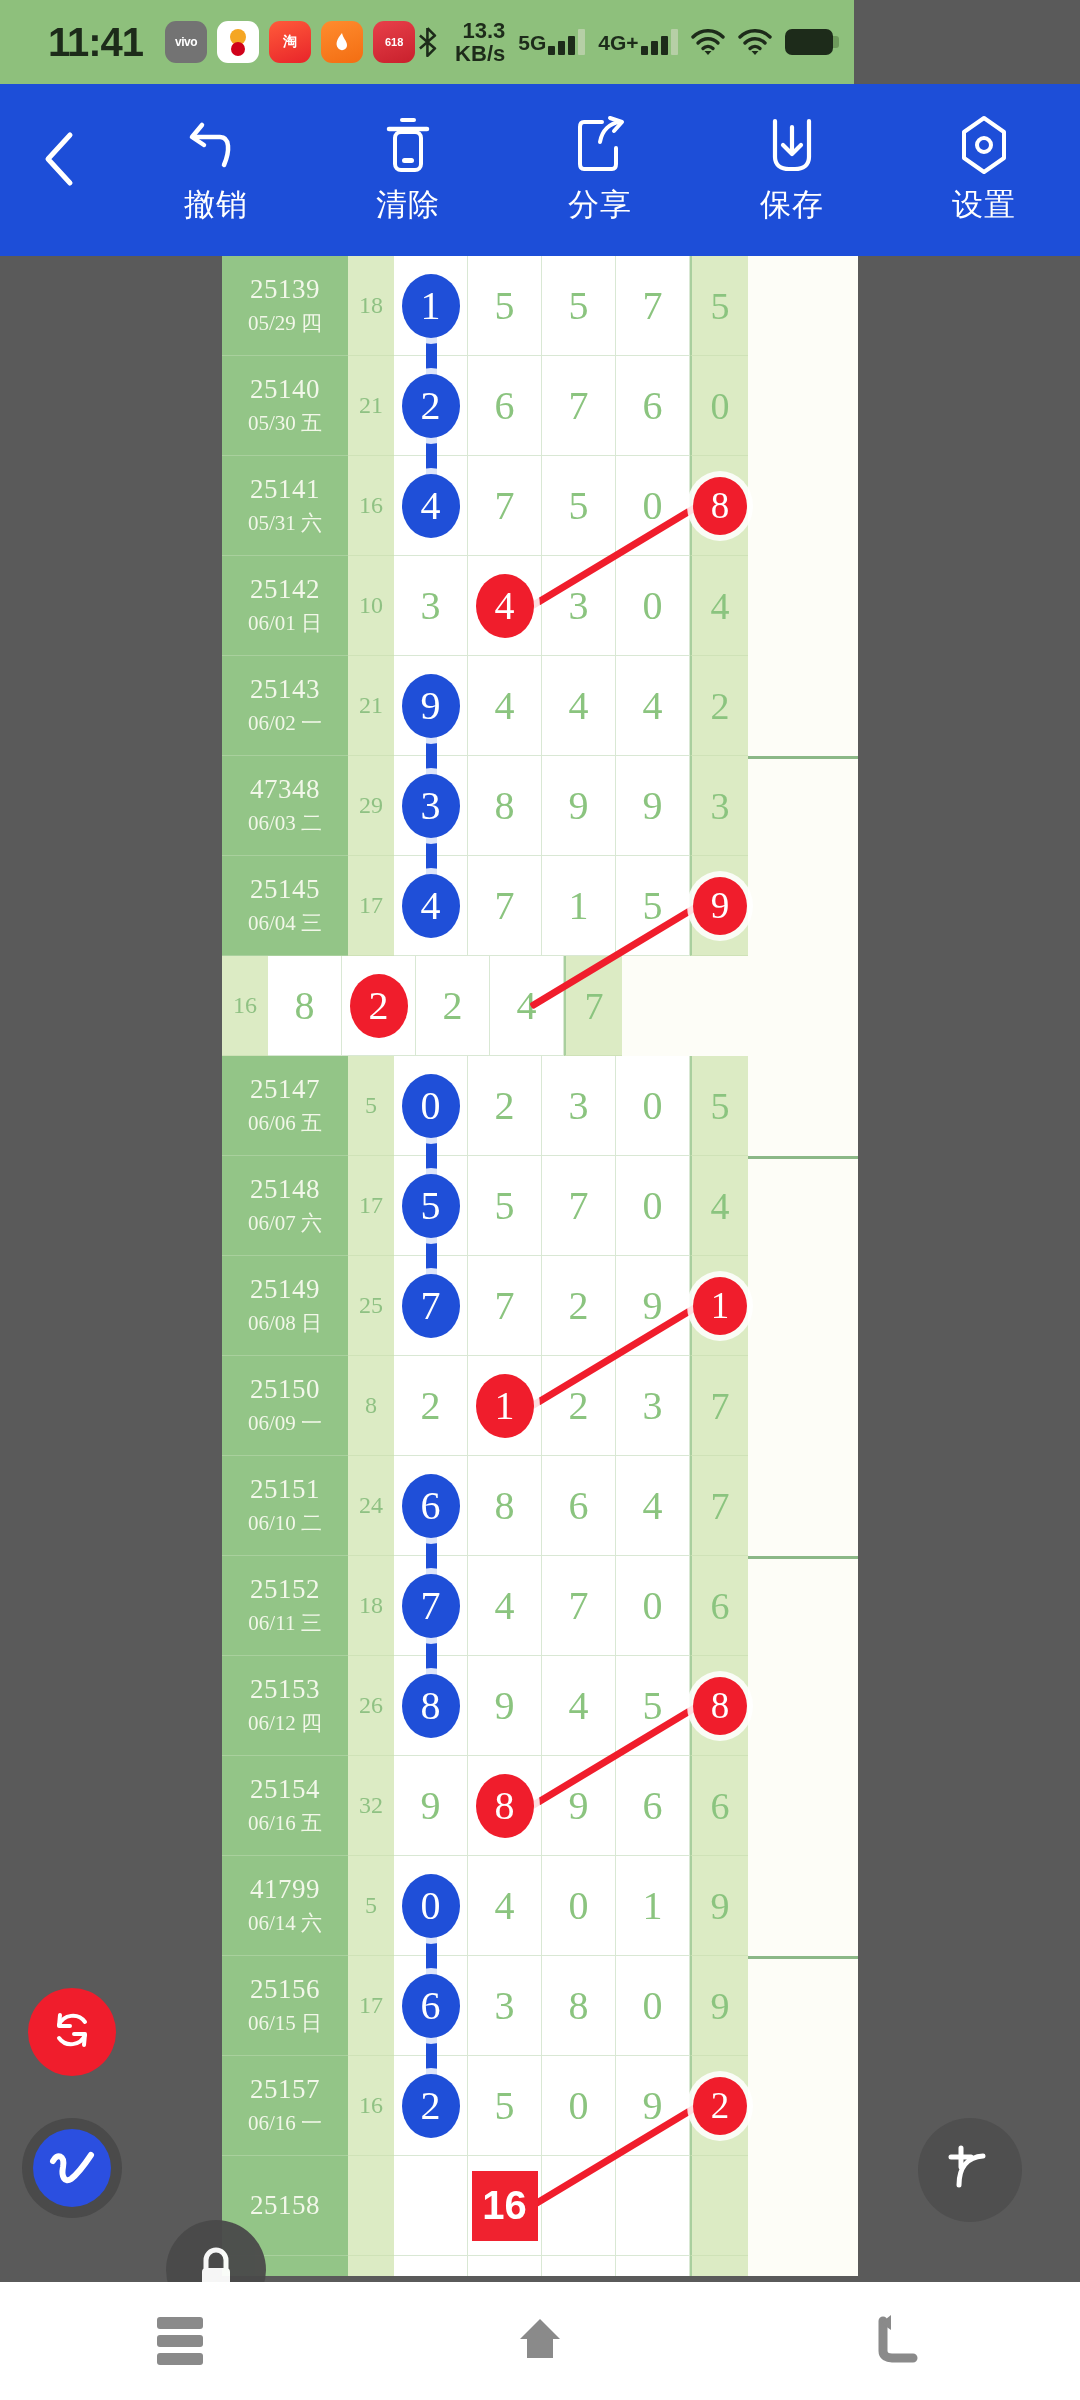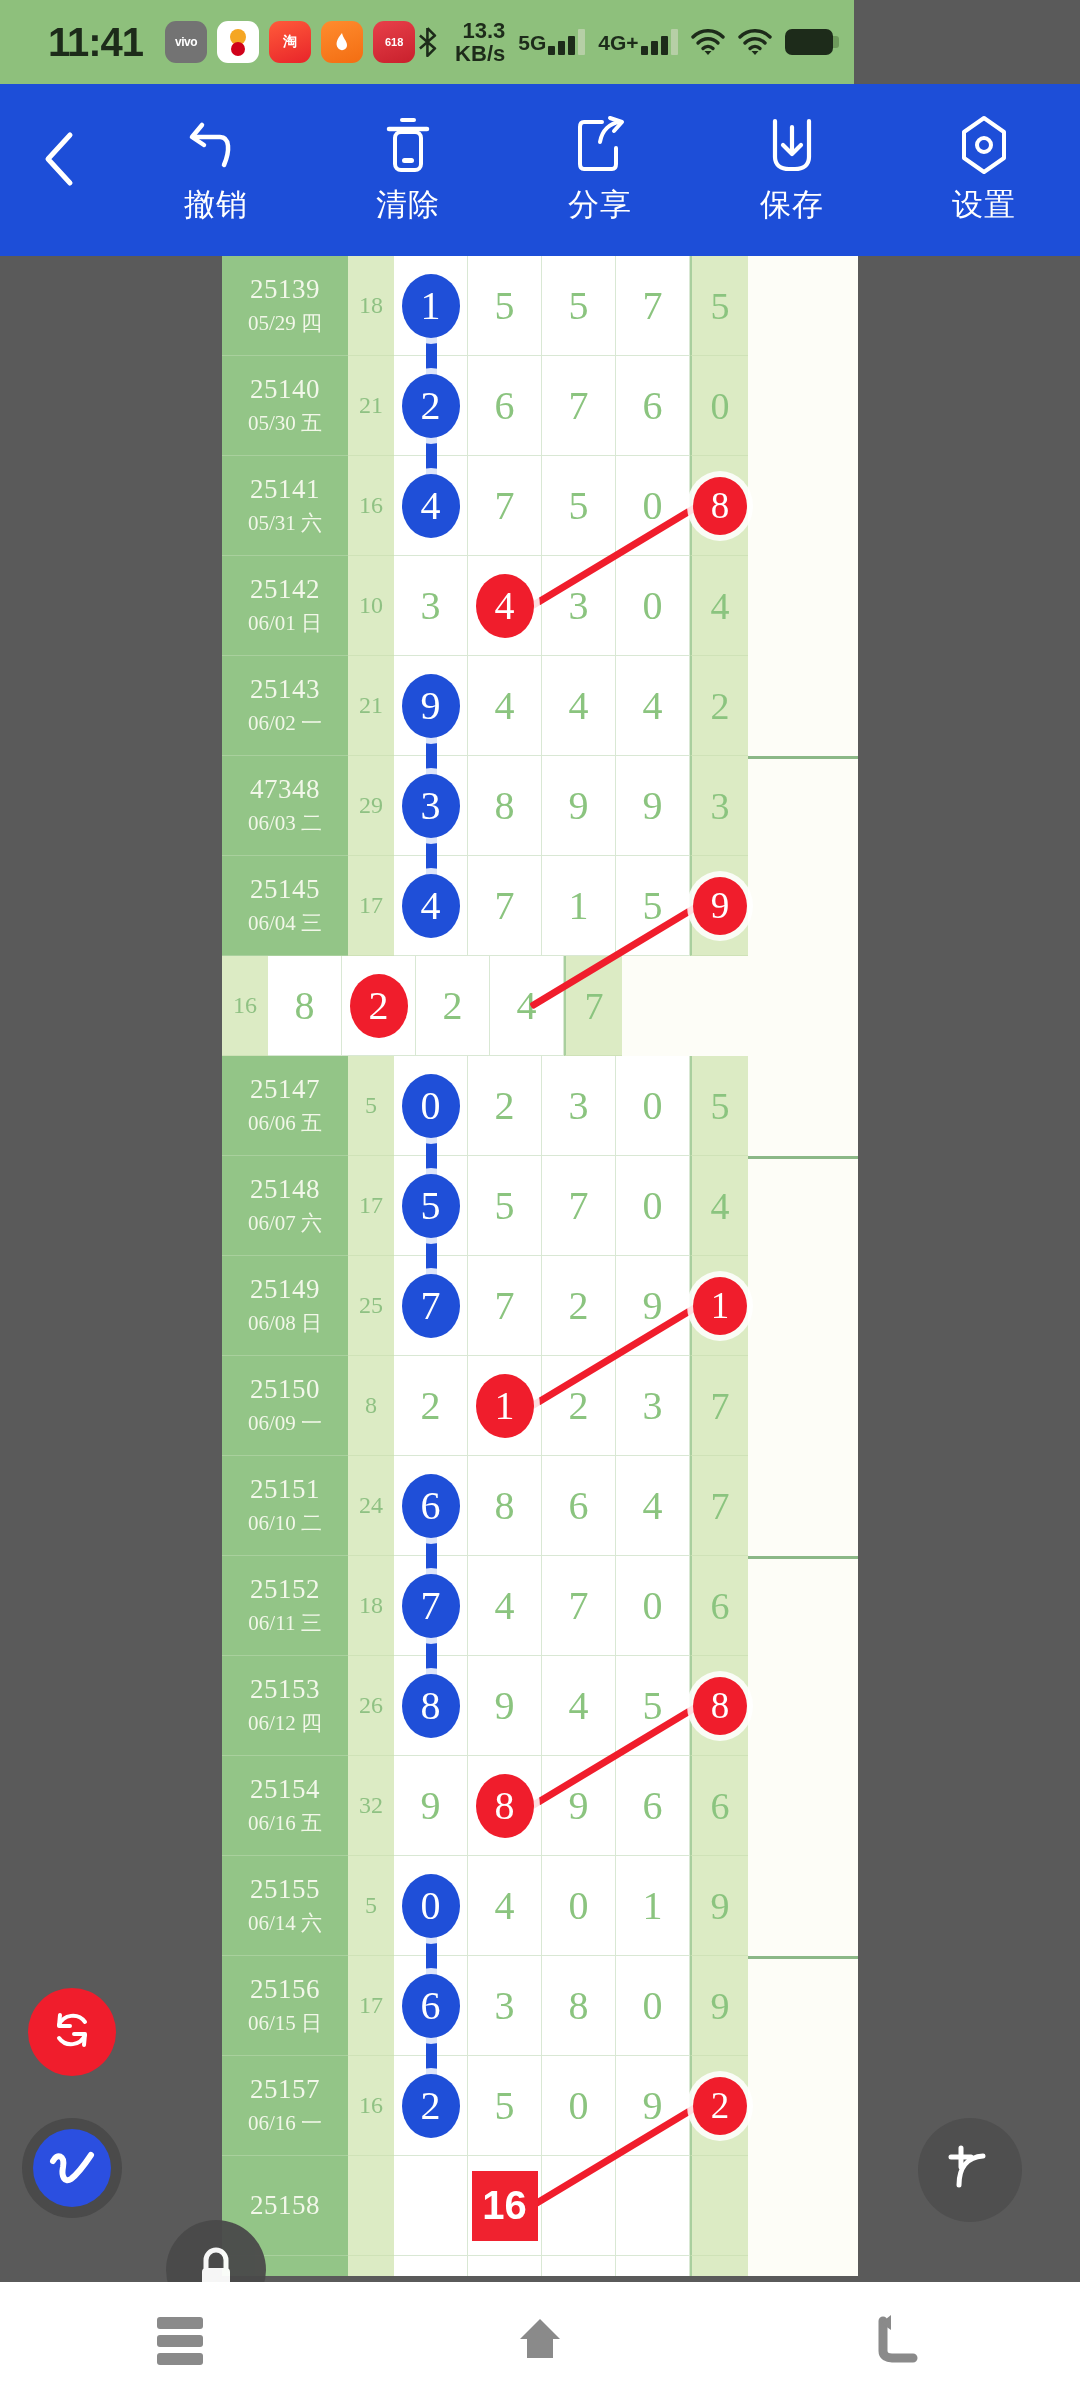--- a/index.html
+++ b/index.html
@@ -474,21 +474,21 @@
           <div class="c-num">9</div>
           <div class="c-num">
             <span class="mk red">8</span>
           </div>
           <div class="c-num">9</div>
           <div class="c-num">6</div>
           <div class="c-tail">6</div>
         </div>
         <div class="trow">
           <div class="c-issue">
-            <div class="iss">25155</div>
+            <div class="iss">41799</div>
             <div class="dt">06/14 六</div>
           </div>
           <div class="c-sum">5</div>
           <div class="c-num">
             <span class="mk blue">0</span>
           </div>
           <div class="c-num">4</div>
           <div class="c-num">0</div>
           <div class="c-num">1</div>
           <div class="c-tail">9</div>

